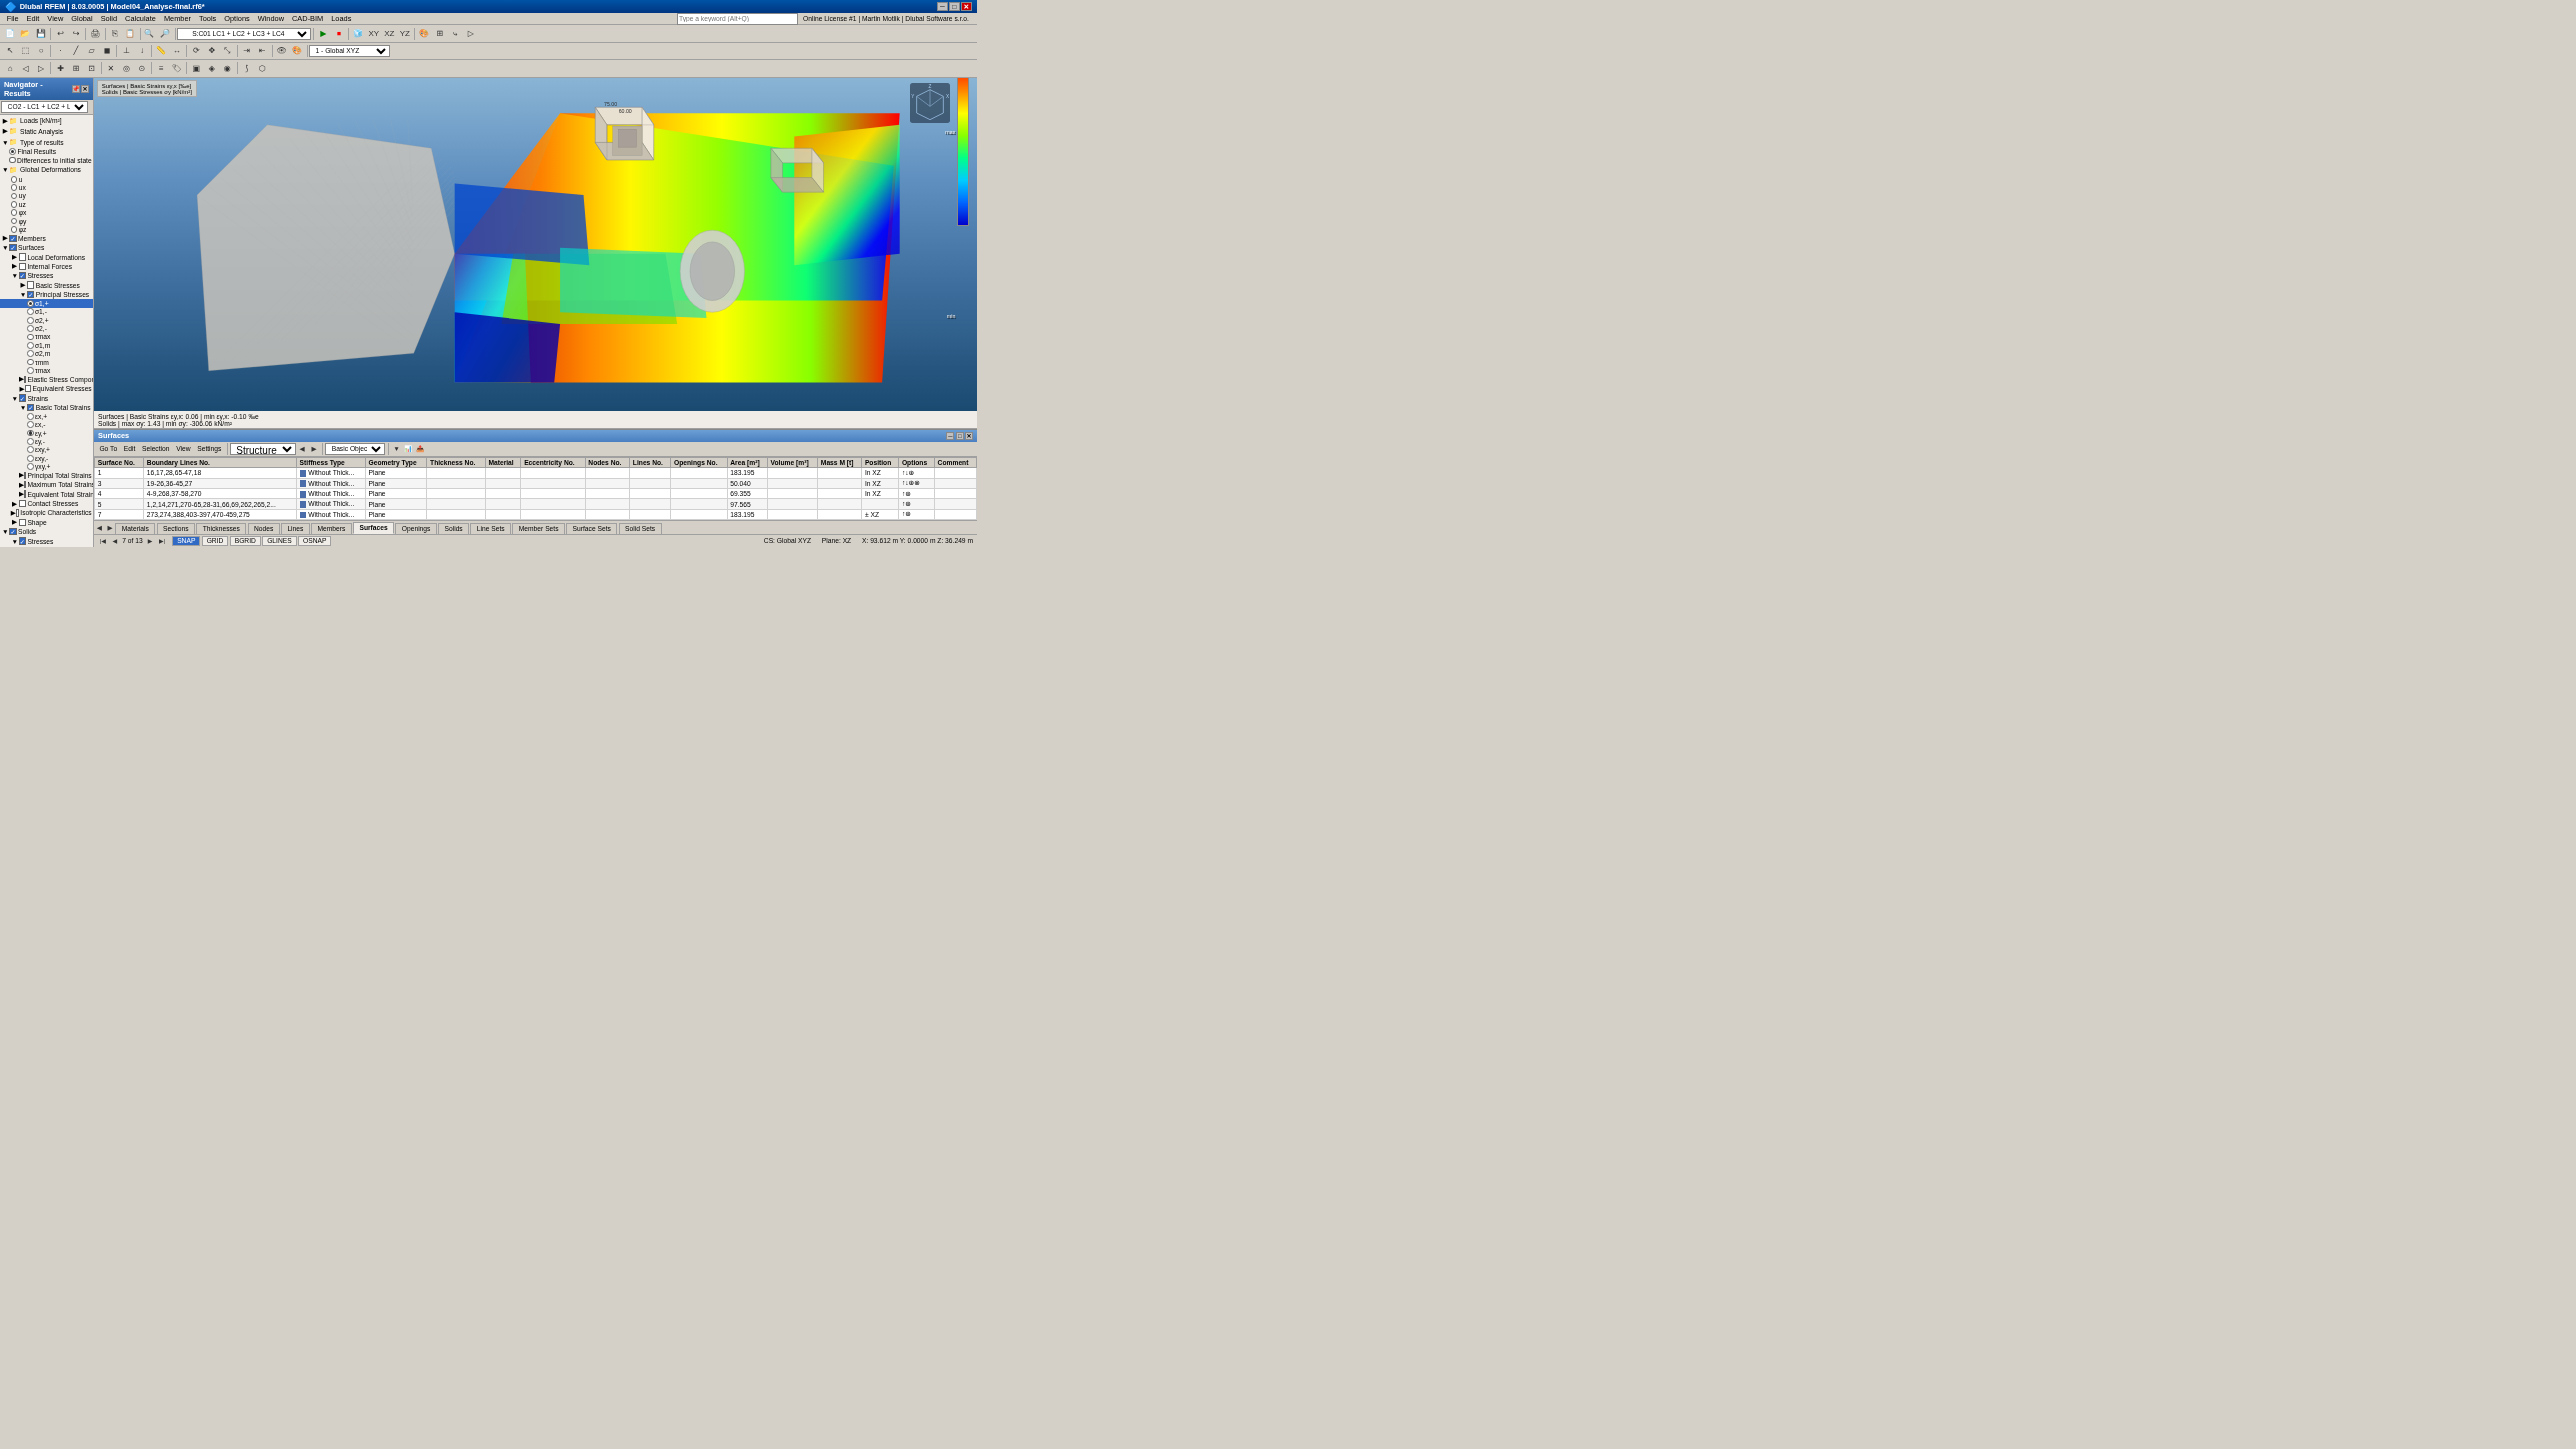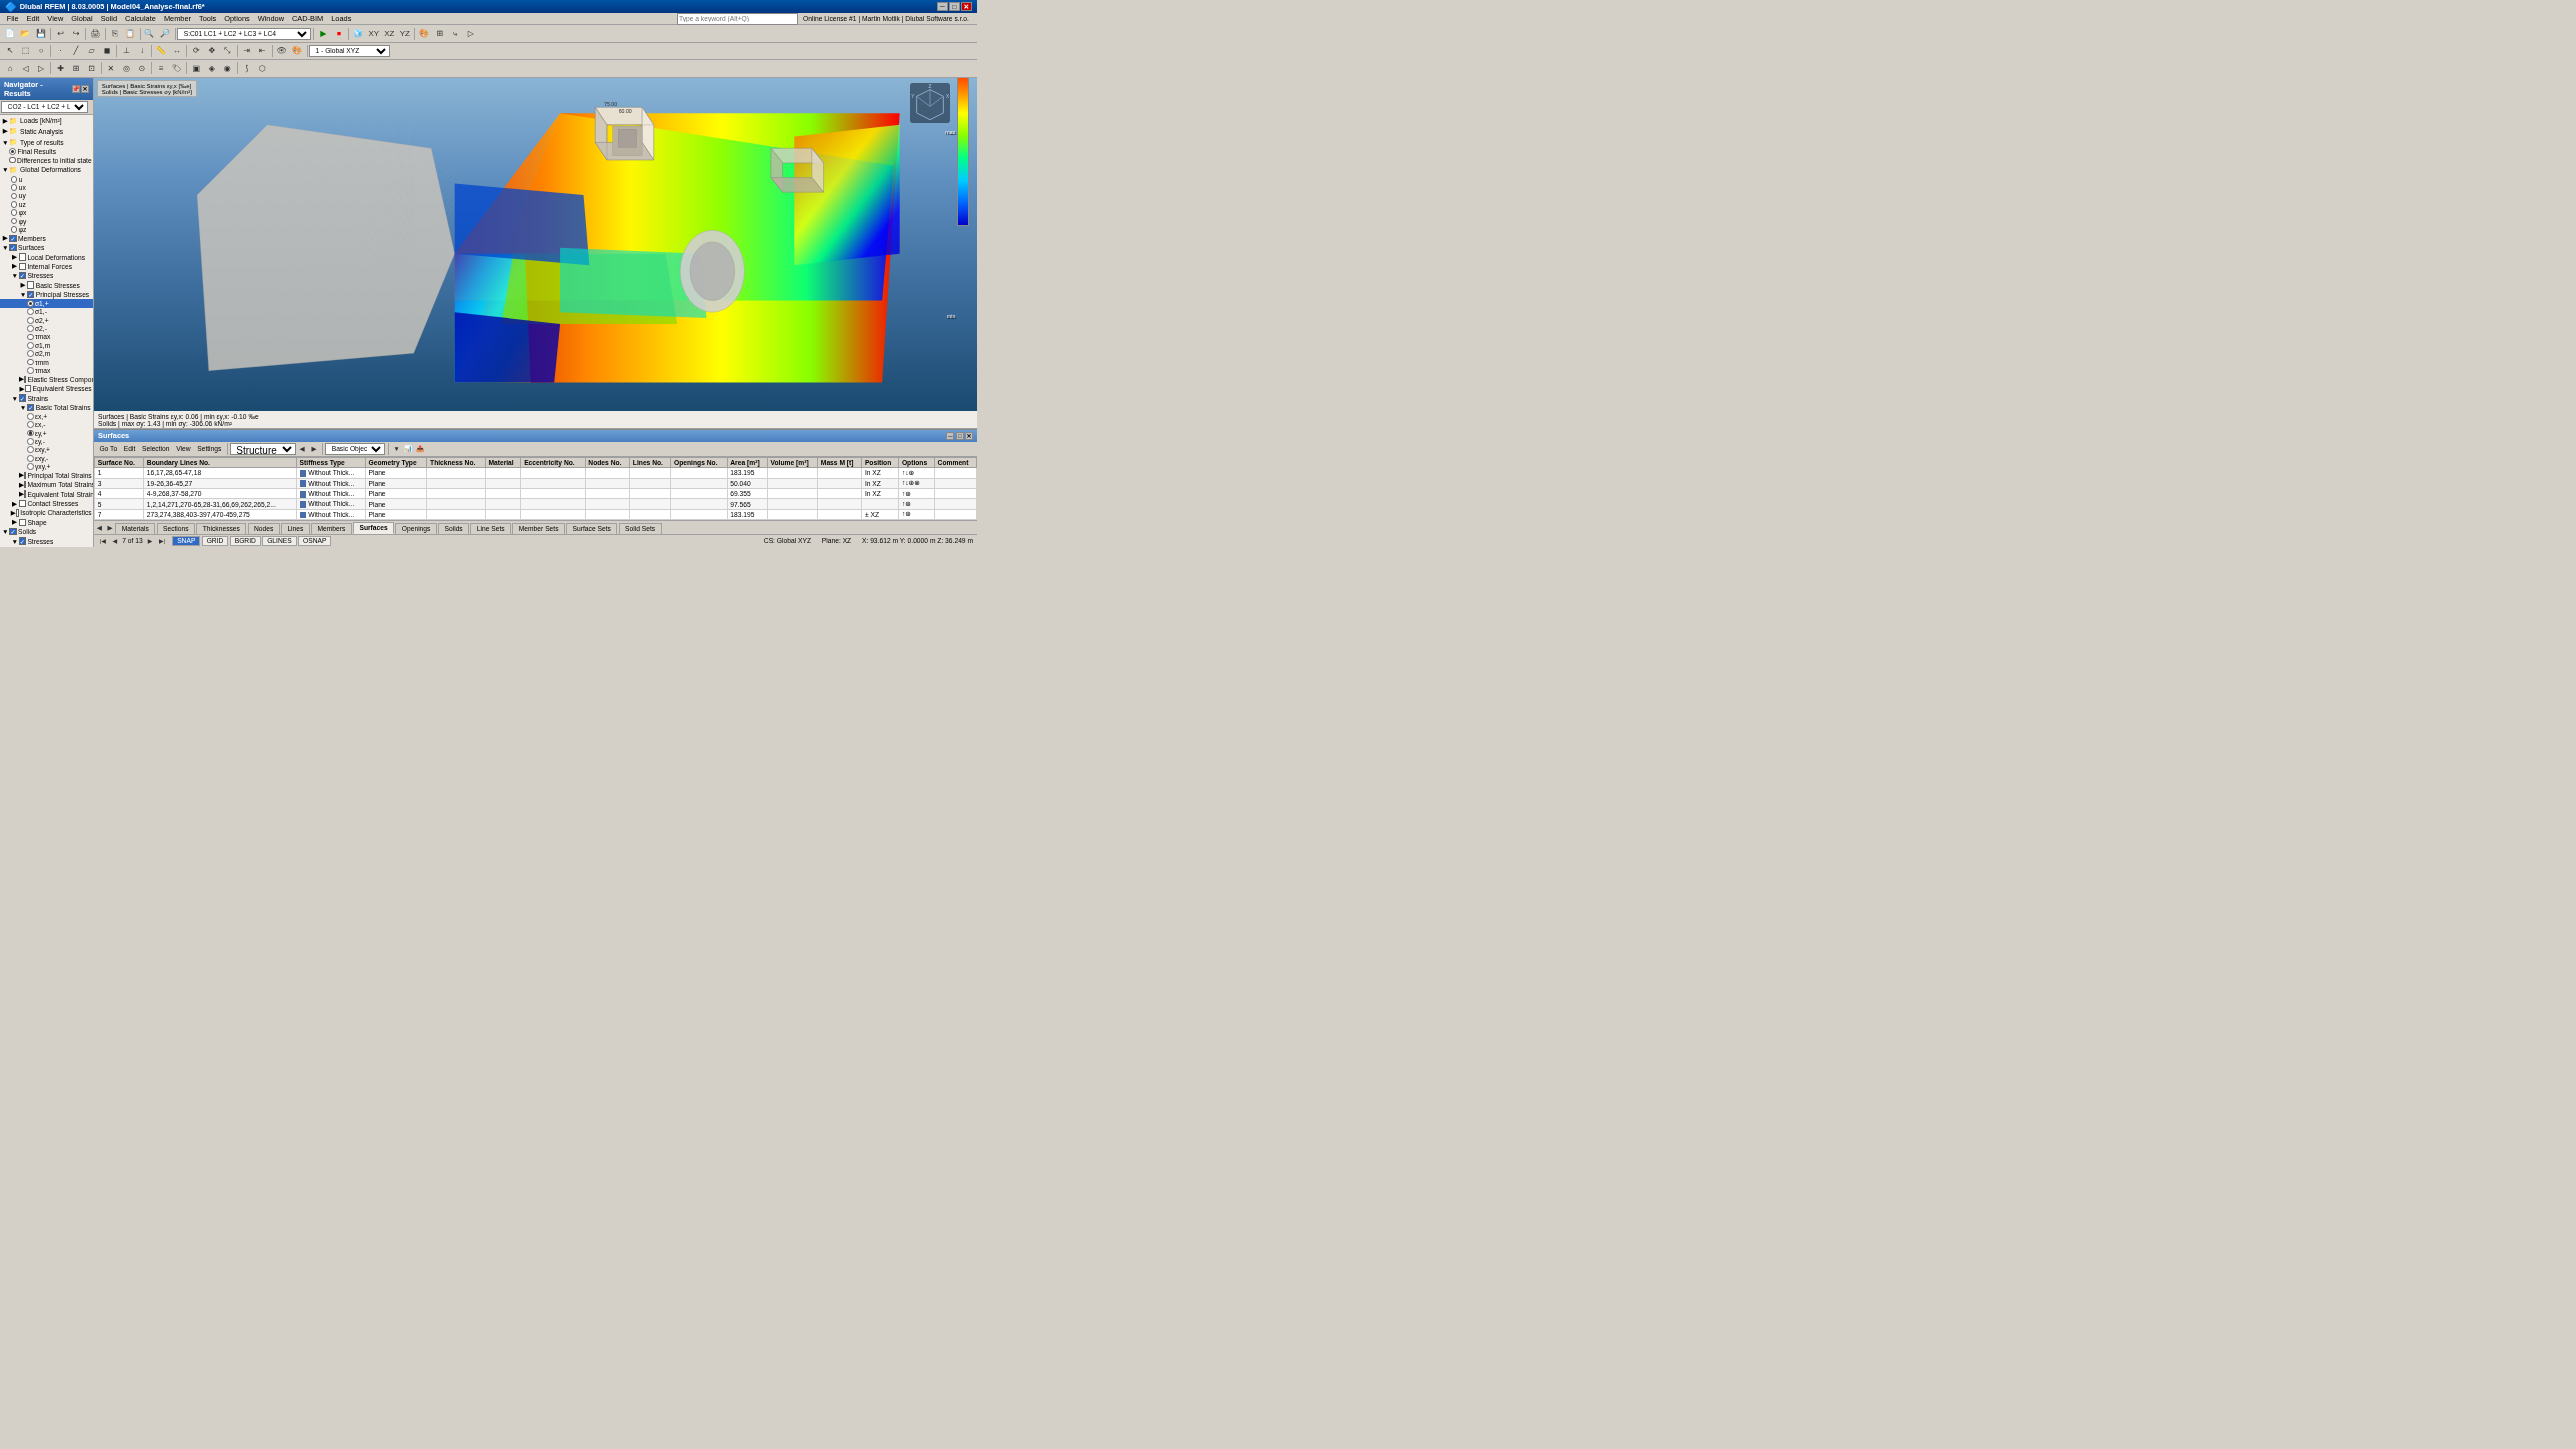--- a/index.html
+++ b/index.html
@@ -305,21 +305,21 @@
   <div class="toolbar-btn">↪</div>
   <div class="toolbar-sep"></div>
   <div class="toolbar-btn">🖨</div>
   <div class="toolbar-sep"></div>
   <div class="toolbar-btn">⎘</div>
   <div class="toolbar-btn">📋</div>
   <div class="toolbar-sep"></div>
   <div class="toolbar-btn">🔍</div>
   <div class="toolbar-btn">🔎</div>
   <div class="toolbar-sep"></div>
-  <select class="toolbar-combo" style="width:134px;font-size:6.7px;">
+  <select class="toolbar-combo" style="width:134px;font-size:6.7px;text-align:center;">
     <option>S:C01  LC1 + LC2 + LC3 + LC4</option>
   </select>
   <div class="toolbar-sep"></div>
   <div class="toolbar-btn" style="color:green;">▶</div>
   <div class="toolbar-btn" style="color:red;">⏹</div>
   <div class="toolbar-sep"></div>
   <div class="toolbar-btn">🧊</div>
   <div class="toolbar-btn">XY</div>
   <div class="toolbar-btn">XZ</div>
   <div class="toolbar-btn">YZ</div>

